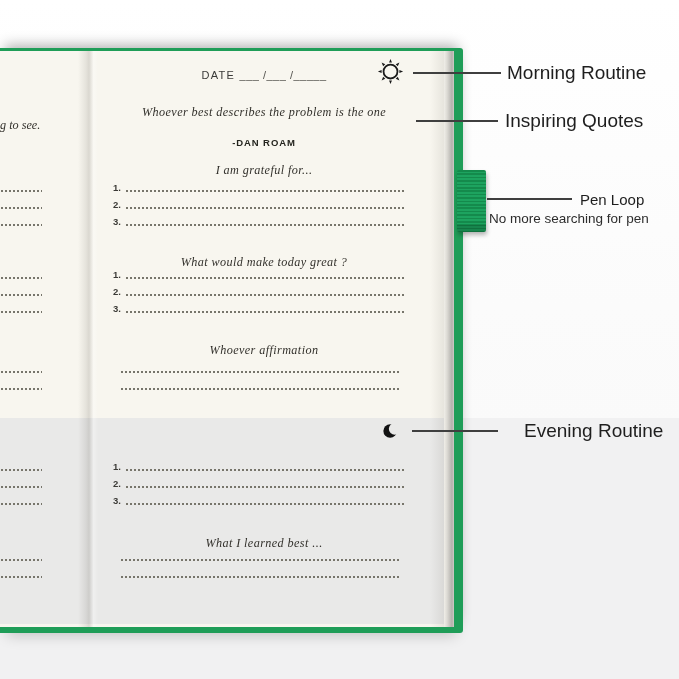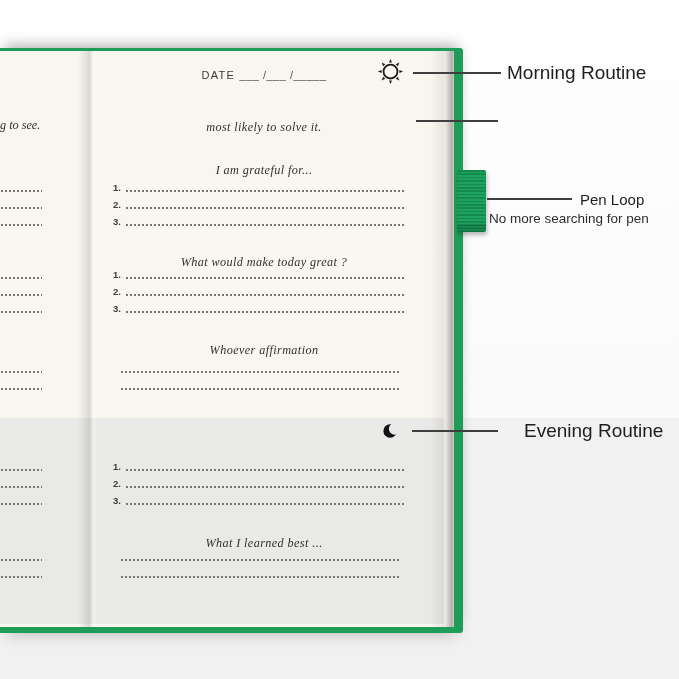--- a/index.html
+++ b/index.html
@@ -152,21 +152,22 @@
         <polygon points="12,0.8 10.7,4.1 13.3,4.1" transform="rotate(45 12 12)"></polygon>
         <polygon points="12,0.8 10.7,4.1 13.3,4.1" transform="rotate(90 12 12)"></polygon>
         <polygon points="12,0.8 10.7,4.1 13.3,4.1" transform="rotate(135 12 12)"></polygon>
         <polygon points="12,0.8 10.7,4.1 13.3,4.1" transform="rotate(180 12 12)"></polygon>
         <polygon points="12,0.8 10.7,4.1 13.3,4.1" transform="rotate(225 12 12)"></polygon>
         <polygon points="12,0.8 10.7,4.1 13.3,4.1" transform="rotate(270 12 12)"></polygon>
         <polygon points="12,0.8 10.7,4.1 13.3,4.1" transform="rotate(315 12 12)"></polygon>
       </g>
     </svg>
 
-    <div class="prompt" style="top:120px">most likely to solve it.</div>
+    <div class="prompt" style="top:105px">Whoever best describes the problem is the one</div>
+    <div class="attr" style="top:137px">-DAN ROAM</div>
 
     <div class="prompt" style="top:163px">I am grateful for...</div>
     <div class="jrow main-num" style="top:179px">
         <span class="num">1.</span>
         <span class="dotline"></span>
       </div>
     <div class="jrow main-num" style="top:196px">
         <span class="num">2.</span>
         <span class="dotline"></span>
       </div>
@@ -221,20 +222,21 @@
       </div>
     <div class="jrow main-plain" style="top:565px">
         <span class="dotline"></span>
       </div>
   </div>
 
   <div class="cline" style="left:413px; top:72px; width:88px;"></div>
   <div class="callout big" style="left:507px; top:61px;">Morning Routine</div>
 
   <div class="cline" style="left:416px; top:120px; width:82px;"></div>
+  <div class="callout big" style="left:505px; top:109px;">Inspiring Quotes</div>
 
   <div class="cline" style="left:487px; top:198px; width:85px;"></div>
   <div class="callout small" style="left:580px; top:191px;">Pen Loop</div>
   <div class="callout-sub" style="left:489px; top:211px;">No more searching for pen</div>
 
   <div class="cline" style="left:412px; top:430px; width:86px;"></div>
   <div class="callout big" style="left:505px; top:419px;margin-left:19px;">Evening Routine</div>
 
 </div>
 

